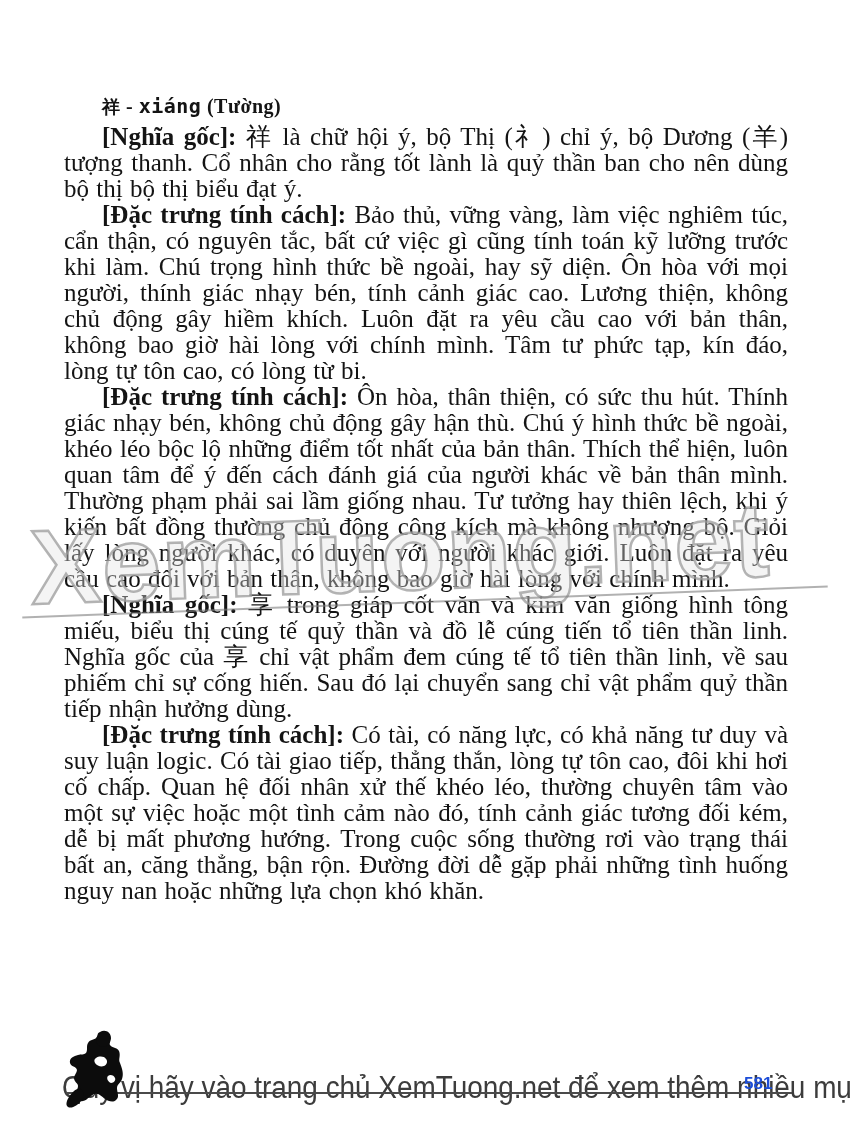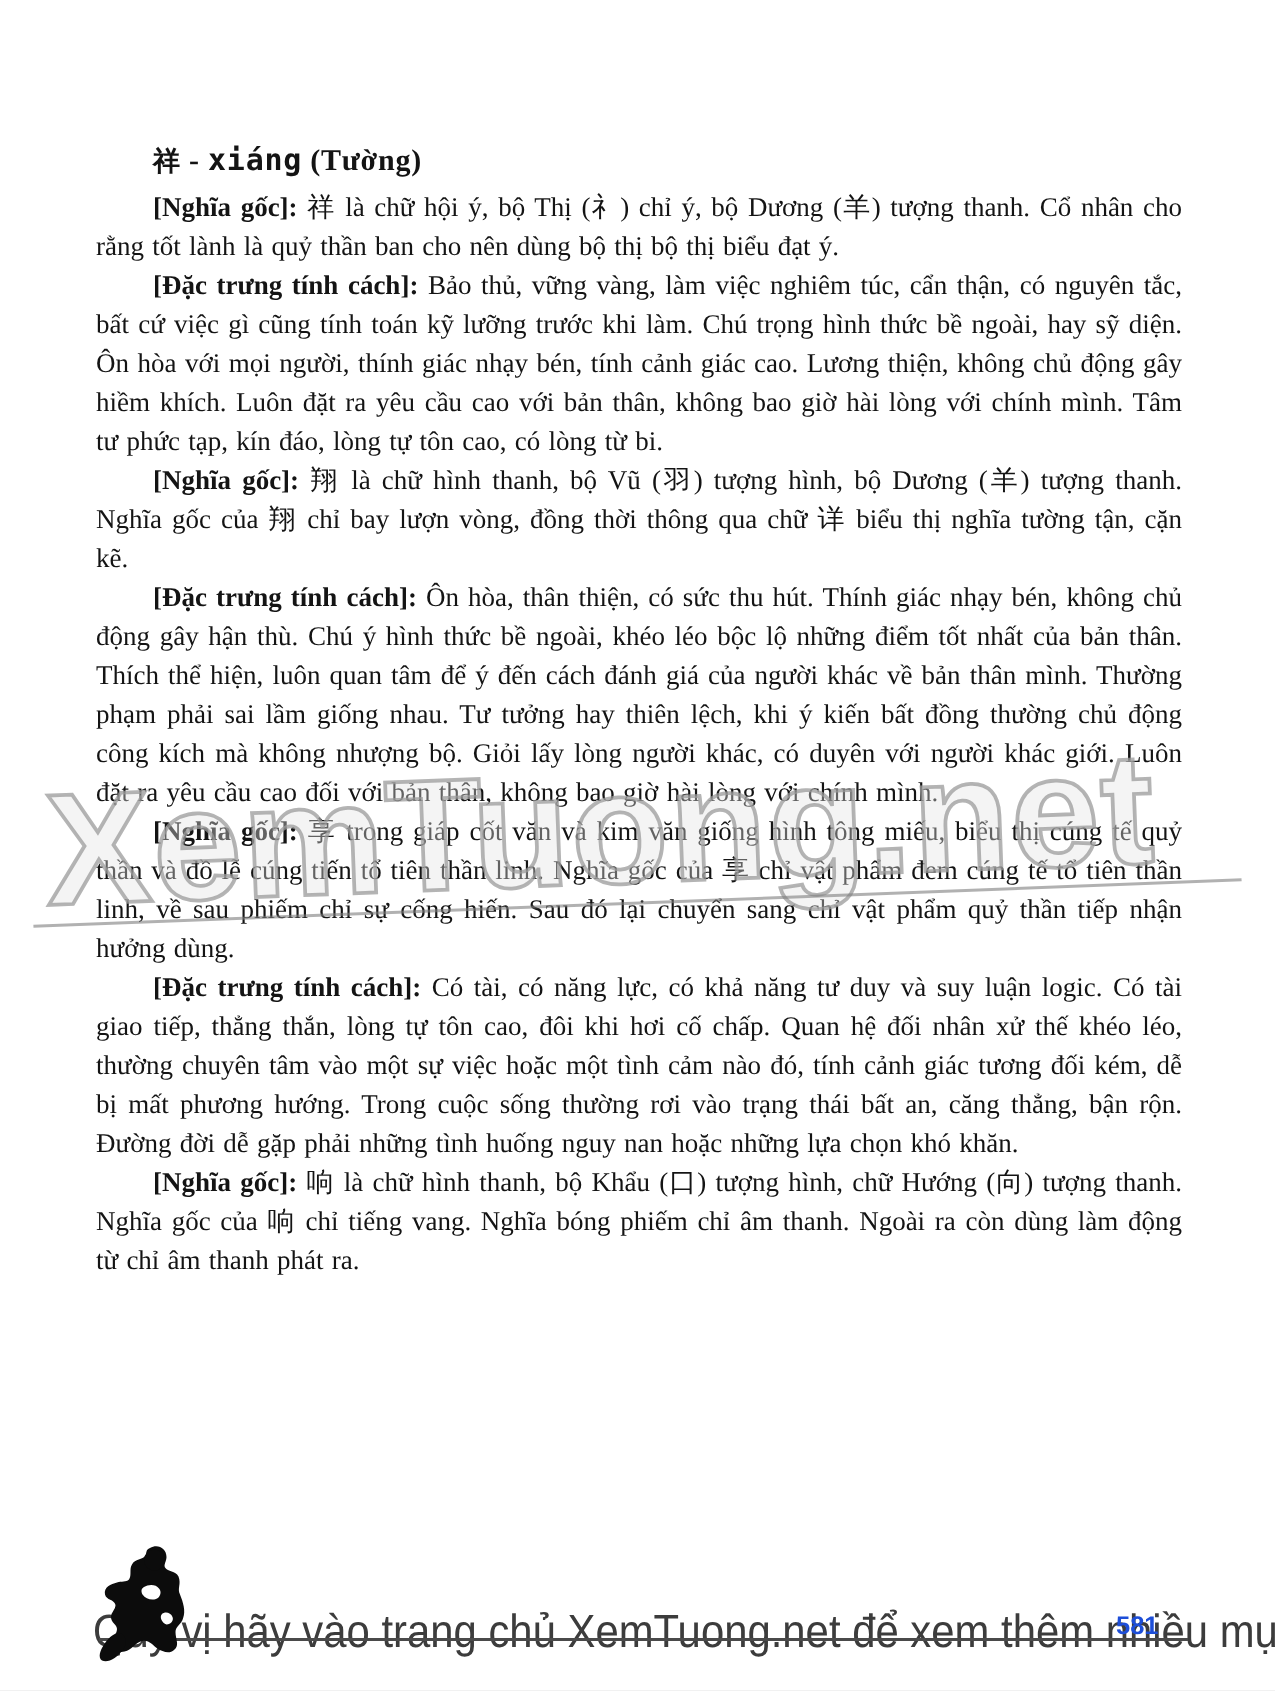--- a/index.html
+++ b/index.html
@@ -37,21 +37,21 @@
     font-weight:bold;
     font-size:20px;
   }
   .heading .viet{
     font-family:"Liberation Serif", serif;
     font-weight:bold;
     font-size:20px;
   }
   .para{
     margin:0;
-    font-size:18px;
+    font-size:25px;
     line-height:26px;
     text-align:justify;
     text-indent:38px;
     word-spacing:1px;
   }
   .para .label{font-weight:bold;}
   .watermark{
     position:absolute;
     left:30px;top:492px;
     width:800px;
@@ -118,27 +118,25 @@
 <div class="page">
 
   <div class="content">
 
     <div class="heading">
       <span class="hanzi">祥</span><span class="dash"> - </span><span class="pinyin">xiáng</span><span class="viet"> (Tường)</span>
     </div>
     <p class="para"><span class="label">[Nghĩa gốc]:</span><span> 祥 là chữ hội ý, bộ Thị (礻) chỉ ý, bộ Dương (羊) tượng thanh. Cổ nhân cho rằng tốt lành là quỷ thần ban cho nên dùng bộ thị bộ thị biểu đạt ý.</span></p>
     <p class="para"><span class="label">[Đặc trưng tính cách]:</span><span> Bảo thủ, vững vàng, làm việc nghiêm túc, cẩn thận, có nguyên tắc, bất cứ việc gì cũng tính toán kỹ lưỡng trước khi làm. Chú trọng hình thức bề ngoài, hay sỹ diện. Ôn hòa với mọi người, thính giác nhạy bén, tính cảnh giác cao. Lương thiện, không chủ động gây hiềm khích. Luôn đặt ra yêu cầu cao với bản thân, không bao giờ hài lòng với chính mình. Tâm tư phức tạp, kín đáo, lòng tự tôn cao, có lòng từ bi.</span></p>
 
-    <p class="para"><span class="label">[Nghĩa gốc]:</span><span> 翔 là chữ hình thanh, bộ Vũ (羽) tượng hình, bộ Dương (羊) tượng thanh. Nghĩa gốc của 翔 chỉ bay lượn vòng, đồng thời thông qua chữ 详 biểu thị nghĩa tường tận, cặn kẽ.</span></p>
     <p class="para"><span class="label">[Đặc trưng tính cách]:</span><span> Ôn hòa, thân thiện, có sức thu hút. Thính giác nhạy bén, không chủ động gây hận thù. Chú ý hình thức bề ngoài, khéo léo bộc lộ những điểm tốt nhất của bản thân. Thích thể hiện, luôn quan tâm để ý đến cách đánh giá của người khác về bản thân mình. Thường phạm phải sai lầm giống nhau. Tư tưởng hay thiên lệch, khi ý kiến bất đồng thường chủ động công kích mà không nhượng bộ. Giỏi lấy lòng người khác, có duyên với người khác giới. Luôn đặt ra yêu cầu cao đối với bản thân, không bao giờ hài lòng với chính mình.</span></p>
 
     <p class="para"><span class="label">[Nghĩa gốc]:</span><span> 享 trong giáp cốt văn và kim văn giống hình tông miếu, biểu thị cúng tế quỷ thần và đồ lễ cúng tiến tổ tiên thần linh. Nghĩa gốc của 享 chỉ vật phẩm đem cúng tế tổ tiên thần linh, về sau phiếm chỉ sự cống hiến. Sau đó lại chuyển sang chỉ vật phẩm quỷ thần tiếp nhận hưởng dùng.</span></p>
     <p class="para"><span class="label">[Đặc trưng tính cách]:</span><span> Có tài, có năng lực, có khả năng tư duy và suy luận logic. Có tài giao tiếp, thẳng thắn, lòng tự tôn cao, đôi khi hơi cố chấp. Quan hệ đối nhân xử thế khéo léo, thường chuyên tâm vào một sự việc hoặc một tình cảm nào đó, tính cảnh giác tương đối kém, dễ bị mất phương hướng. Trong cuộc sống thường rơi vào trạng thái bất an, căng thẳng, bận rộn. Đường đời dễ gặp phải những tình huống nguy nan hoặc những lựa chọn khó khăn.</span></p>
 
-    <p class="para"><span class="label">[Nghĩa gốc]:</span><span> 响 là chữ hình thanh, bộ Khẩu (口) tượng hình, chữ Hướng (向) tượng thanh. Nghĩa gốc của 响 chỉ tiếng vang. Nghĩa bóng phiếm chỉ âm thanh. Ngoài ra còn dùng làm động từ chỉ âm thanh phát ra.</span></p>
 
   </div>
 
   <div class="watermark">XemTuong.net</div>
   <div class="watermark-line"></div>
 
   <div class="footer-text">Quý vị hãy vào trang chủ XemTuong.net để xem thêm nhiều mục hay khác</div>
   <div class="footer-strike"></div>
   <div class="page-number">581</div>
 

